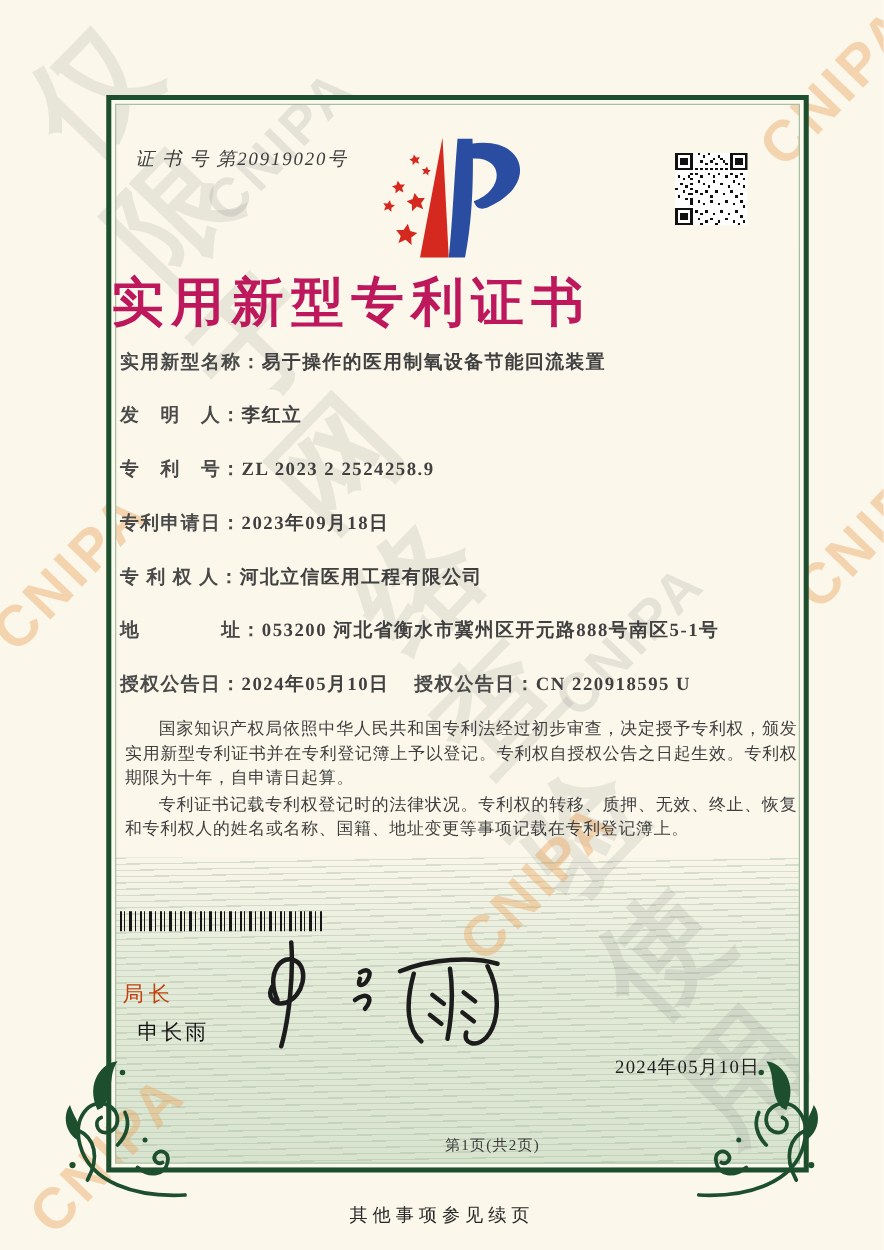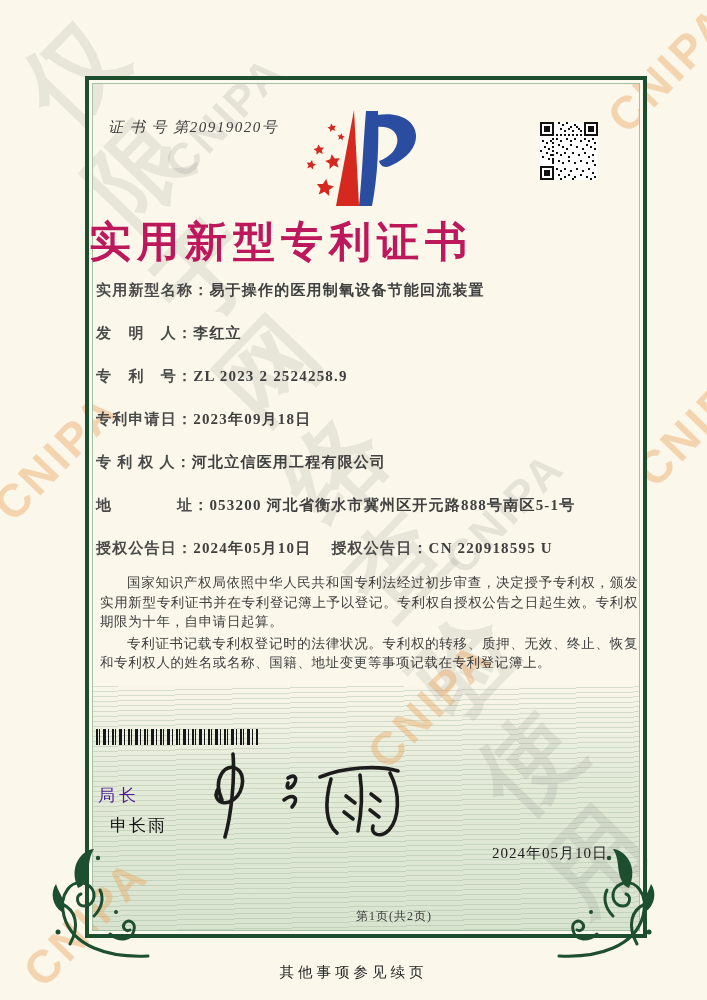--- a/index.html
+++ b/index.html
@@ -61,21 +61,21 @@
   .paras p{margin:0 0 2px 0;text-indent:2em;}
 
   
   .barcode{left:96px;top:729px;width:162px;height:16px;z-index:4;
     background:repeating-linear-gradient(90deg,
       #161616 0 2px, transparent 2px 3px,
       #161616 3px 4px, transparent 4px 7px,
       #161616 7px 10px, transparent 10px 12px,
       #161616 12px 13px, transparent 13px 16px);
   }
-  .signer-title{left:98px;top:784px;font-size:17px;letter-spacing:4px;color:#4c1d95;z-index:4;}
+  .signer-title{left:98px;top:784px;font-size:17px;letter-spacing:4px;color:#c2410c;z-index:4;}
   .signer-name{left:98px;top:814px;font-size:17px;letter-spacing:2px;color:#161616;z-index:4;margin-left:12px;}
   .signature{left:192px;top:750px;z-index:4;}
   .issue-date{left:455px;top:844px;width:190px;text-align:center;font-size:15px;color:#1e1e1e;letter-spacing:1px;z-index:4;}
   .page-info{left:89px;top:908px;width:554px;text-align:center;font-size:12px;color:#3a3a3a;letter-spacing:1px;z-index:4;margin-left:28px;}
   .footer-note{left:0;top:963px;width:707px;text-align:center;font-size:14.5px;color:#262626;letter-spacing:4px;z-index:4;}
 </style>
 </head>
 <body>
 
 <div class="page">

